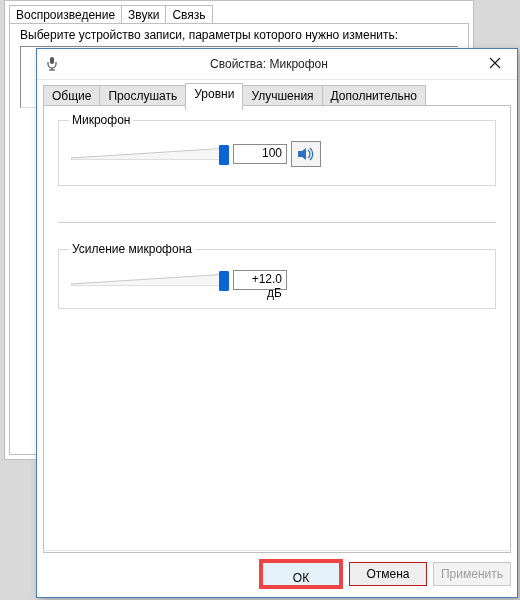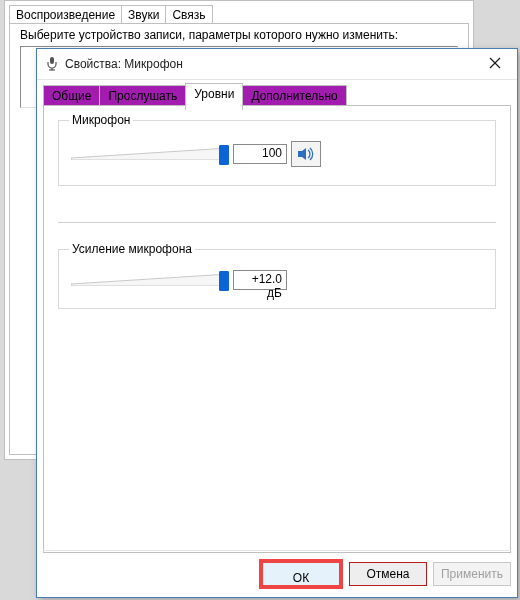--- a/index.html
+++ b/index.html
@@ -83,20 +83,21 @@
     border: 1px solid #4a7bb1;
     box-shadow: 3px 3px 8px rgba(0,0,0,0.25);
     box-sizing: border-box;
   }
   .titlebar {
     height: 30px;
     display: flex;
     align-items: center;
     border-bottom: 1px solid #e6e6e6;
     padding: 0 0 0 8px;
+    text-align: center;
   }
   .titlebar .mic-ico {
     width: 14px; height: 14px;
     margin-right: 6px;
     display: flex; align-items: center; justify-content: center;
   }
   .titlebar .title {
     flex: 1;
     font-size: 12px;
     color: #222;
@@ -123,21 +124,21 @@
   .dlg-tab {
     border: 1px solid #bfbfbf;
     border-bottom: none;
     background: #fff;
     padding: 2px 8px;
     margin-right: -1px;
     font-size: 12px;
     line-height: 16px;
     position: relative;
   }
-  .dlg-tab.inactive { top: 2px; height: 18px; background: #a21caf; }
+  .dlg-tab.inactive { top: 2px; height: 18px; background: #e5e5e5; }
   .dlg-tab.active { top: 0; height: 22px; z-index: 2; background: #fff; }
   .dlg-page {
     border: 1px solid #bfbfbf;
     background: #fff;
     position: absolute;
     left: 0; right: 0; top: 22px; bottom: 0;
     padding: 14px;
     box-sizing: border-box;
   }
 
@@ -273,20 +274,21 @@
         </svg>
       </span>
     </div>
   </div>
 
   <div class="dlg-body">
     <div class="dlg-tabs">
       <div class="dlg-tab inactive"><span>Общие</span></div>
       <div class="dlg-tab inactive"><span>Прослушать</span></div>
       <div class="dlg-tab active"><span>Уровни</span></div>
+      <div class="dlg-tab inactive"><span>Улучшения</span></div>
       <div class="dlg-tab inactive"><span>Дополнительно</span></div>
     </div>
 
     <div class="dlg-page">
 
       <div class="groupbox">
         <span class="legend">Микрофон</span>
         <div class="slider-row">
           <div class="slider-track-wrap">
             <svg class="slider-wedge" viewBox="0 0 158 12" preserveAspectRatio="none">

